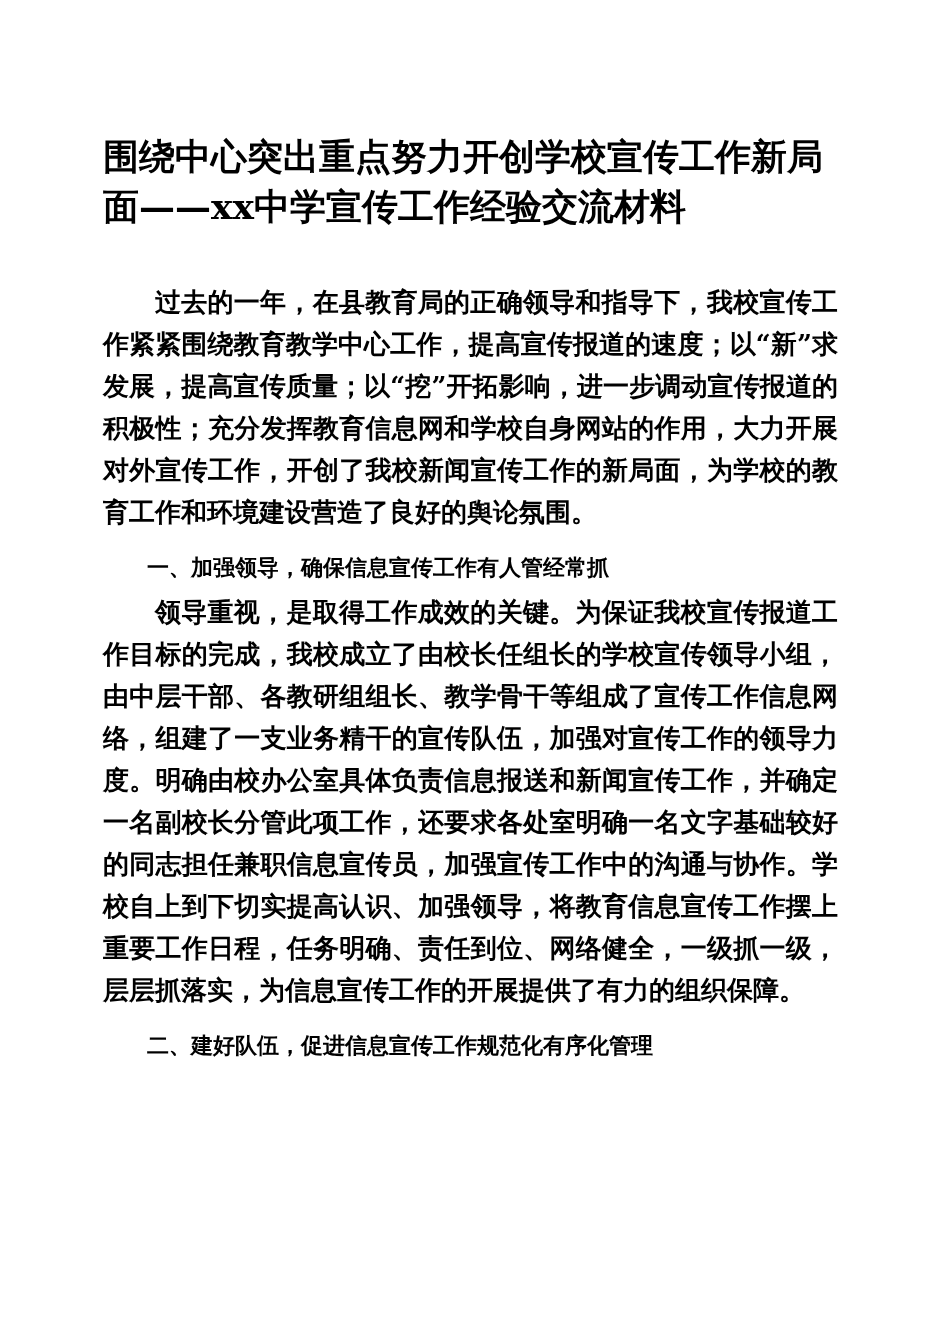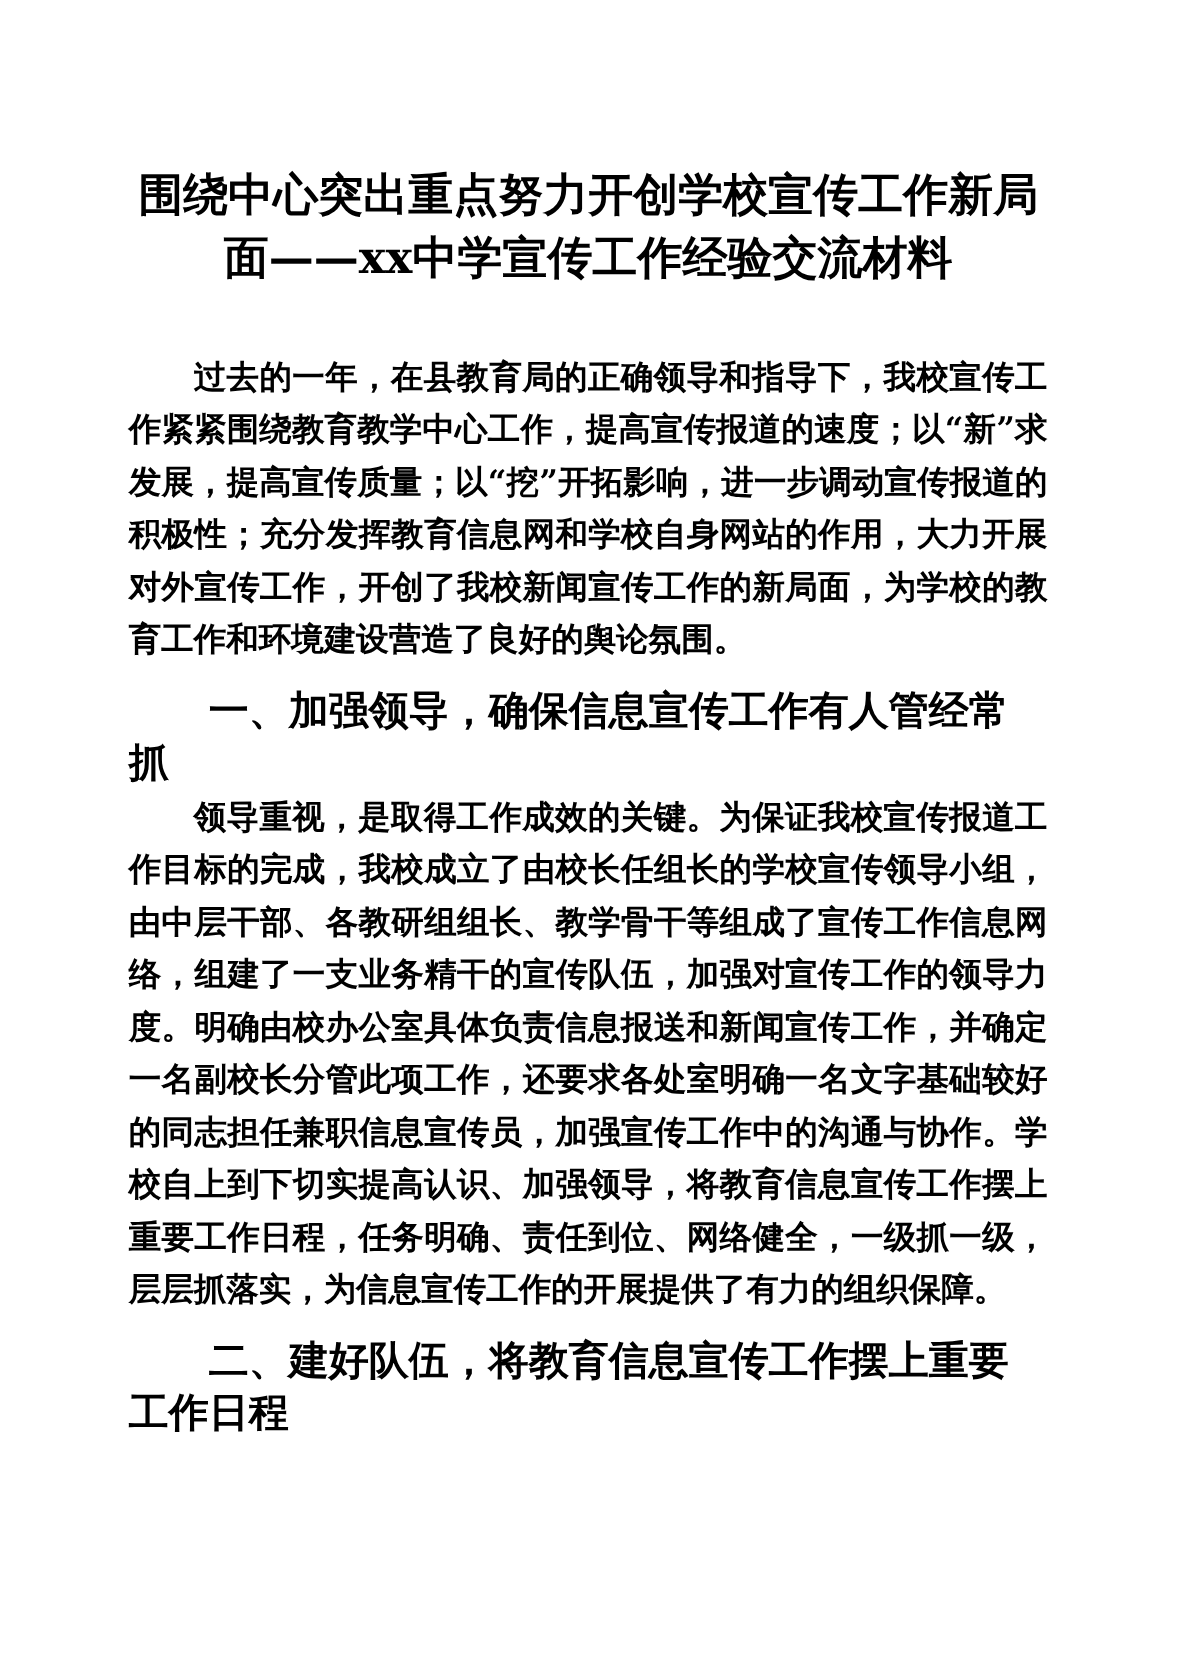--- a/index.html
+++ b/index.html
@@ -15,49 +15,48 @@
     box-sizing: border-box;
     padding: 131px 112px 0 103px;
     color: #000000;
     overflow: hidden;
   }
   .doc-title {
     font-family: "DejaVu Serif", "Liberation Serif", serif;
     font-size: 36px;
     font-weight: bold;
     line-height: 50px;
-    text-align: center;
     margin: 0 0 50px 0;
   }
   .doc-para {
     font-family: "DejaVu Serif", "Liberation Serif", serif;
     font-size: 26px;
     font-weight: bold;
     line-height: 42px;
     text-align: justify;
     text-justify: inter-character;
     text-indent: 2em;
     margin: 0;
   }
   .doc-heading {
     font-family: "DejaVu Sans", "Liberation Sans", sans-serif;
-    font-size: 32px;
+    font-size: 22px;
     font-weight: bold;
     line-height: 42px;
     text-align: left;
     text-indent: 2em;
     margin: 14px 0 2px 0;
   }
 </style>
 </head>
 <body>
 
 <div class="page">
   <h1 class="doc-title">围绕中心突出重点努力开创学校宣传工作新局面——xx中学宣传工作经验交流材料</h1>
 
   <p class="doc-para">过去的一年，在县教育局的正确领导和指导下，我校宣传工作紧紧围绕教育教学中心工作，提高宣传报道的速度；以“新”求发展，提高宣传质量；以“挖”开拓影响，进一步调动宣传报道的积极性；充分发挥教育信息网和学校自身网站的作用，大力开展对外宣传工作，开创了我校新闻宣传工作的新局面，为学校的教育工作和环境建设营造了良好的舆论氛围。</p>
 
   <h2 class="doc-heading">一、加强领导，确保信息宣传工作有人管经常抓</h2>
 
   <p class="doc-para">领导重视，是取得工作成效的关键。为保证我校宣传报道工作目标的完成，我校成立了由校长任组长的学校宣传领导小组，由中层干部、各教研组组长、教学骨干等组成了宣传工作信息网络，组建了一支业务精干的宣传队伍，加强对宣传工作的领导力度。明确由校办公室具体负责信息报送和新闻宣传工作，并确定一名副校长分管此项工作，还要求各处室明确一名文字基础较好的同志担任兼职信息宣传员，加强宣传工作中的沟通与协作。学校自上到下切实提高认识、加强领导，将教育信息宣传工作摆上重要工作日程，任务明确、责任到位、网络健全，一级抓一级，层层抓落实，为信息宣传工作的开展提供了有力的组织保障。</p>
 
-  <h2 class="doc-heading">二、建好队伍，将教育信息宣传工作摆上重要工作日程</h2>
+  <h2 class="doc-heading">二、建好队伍，促进信息宣传工作规范化有序化管理</h2>
 </div>
 
 </body></html>

